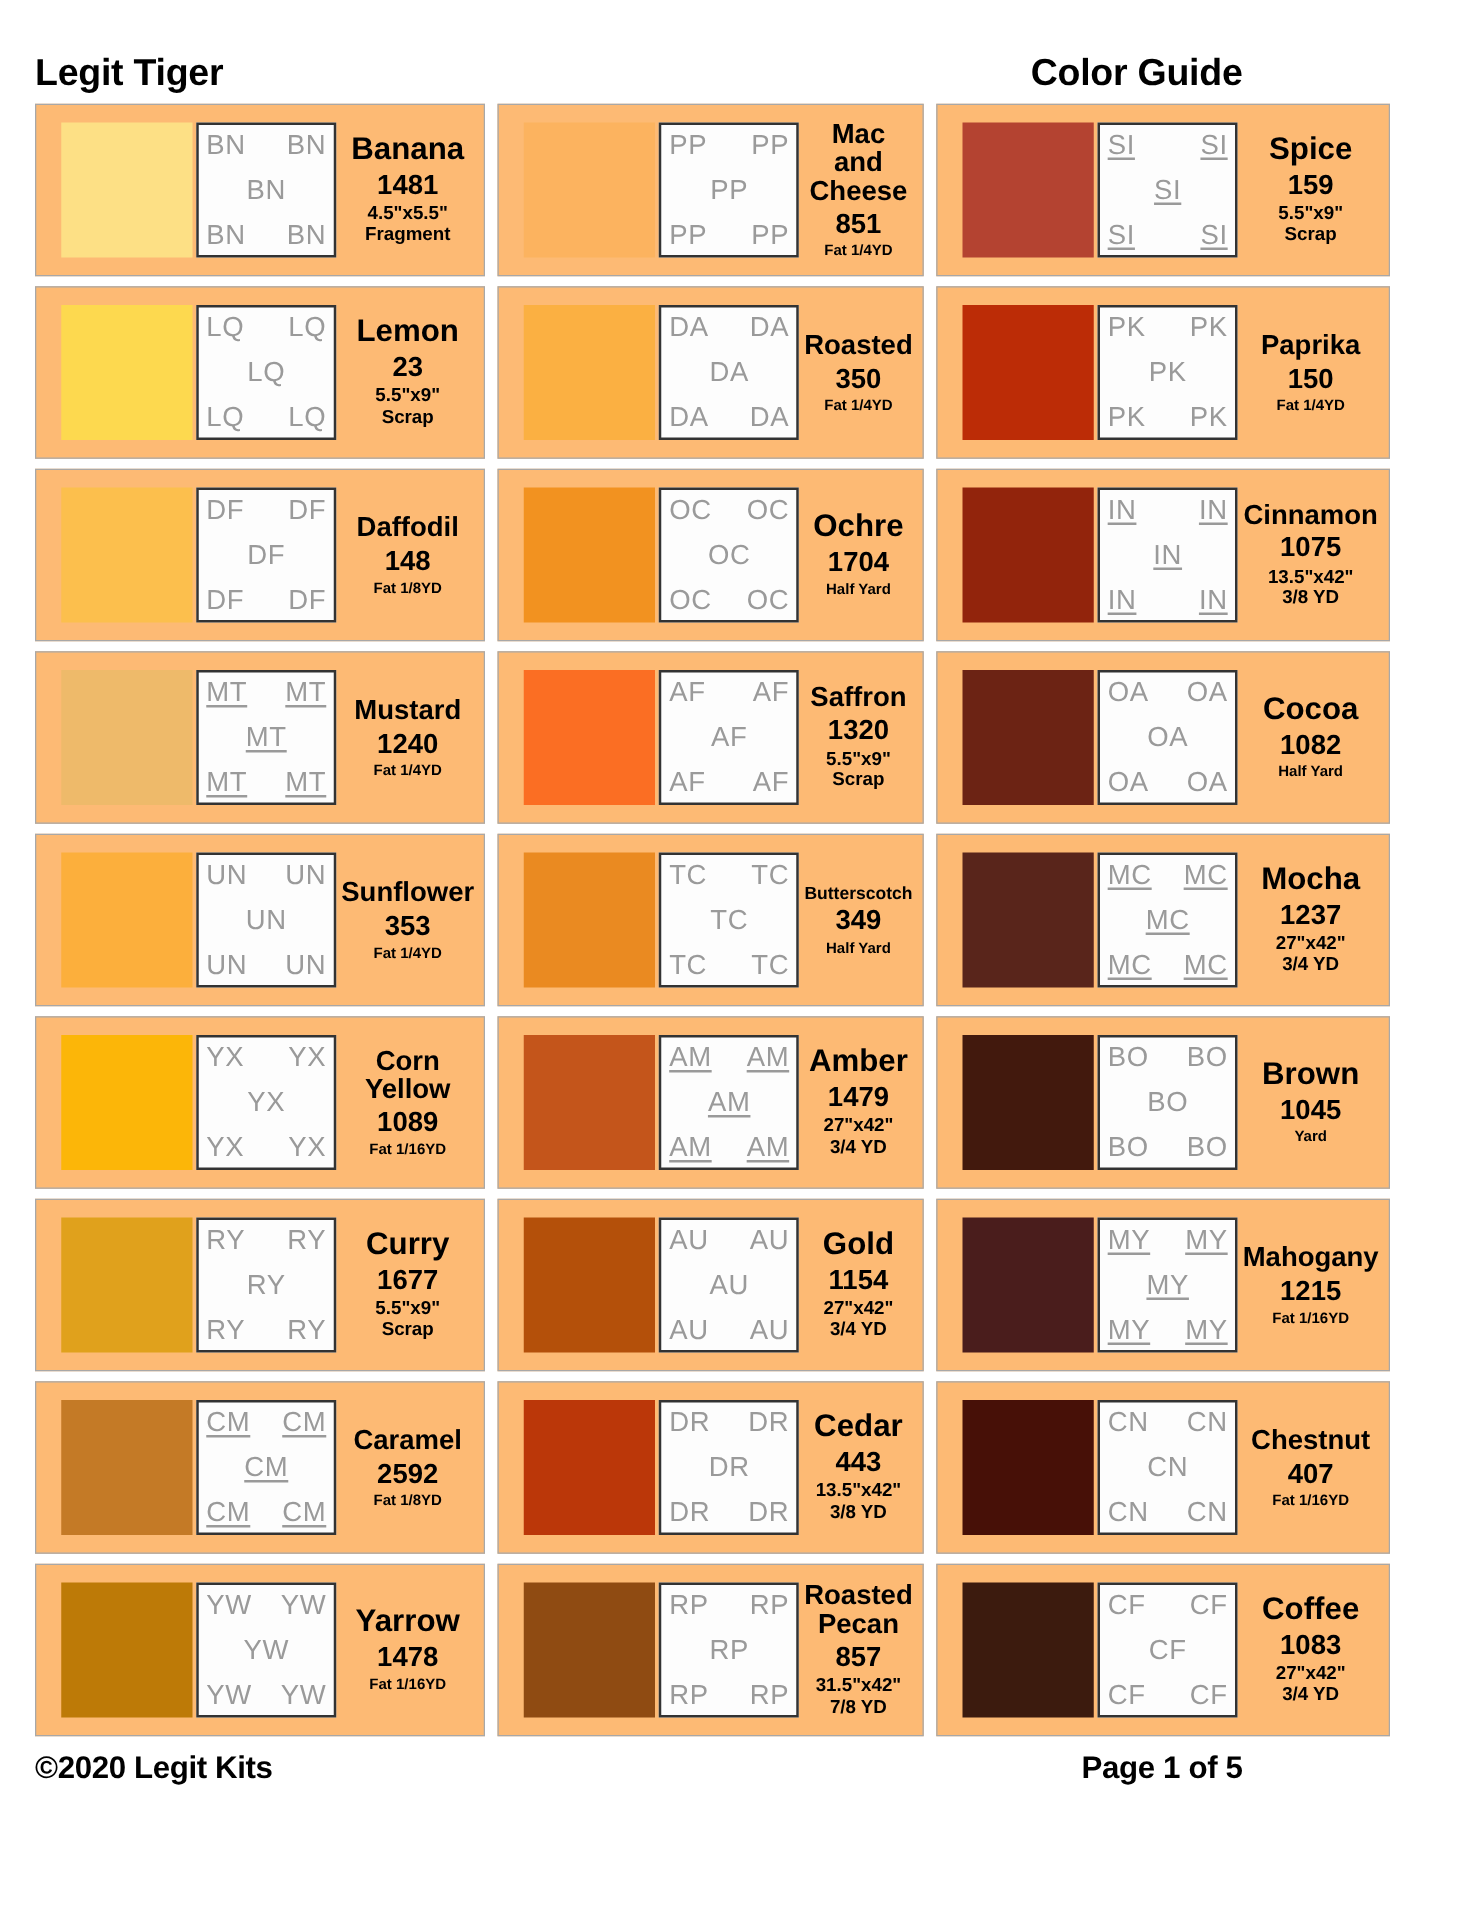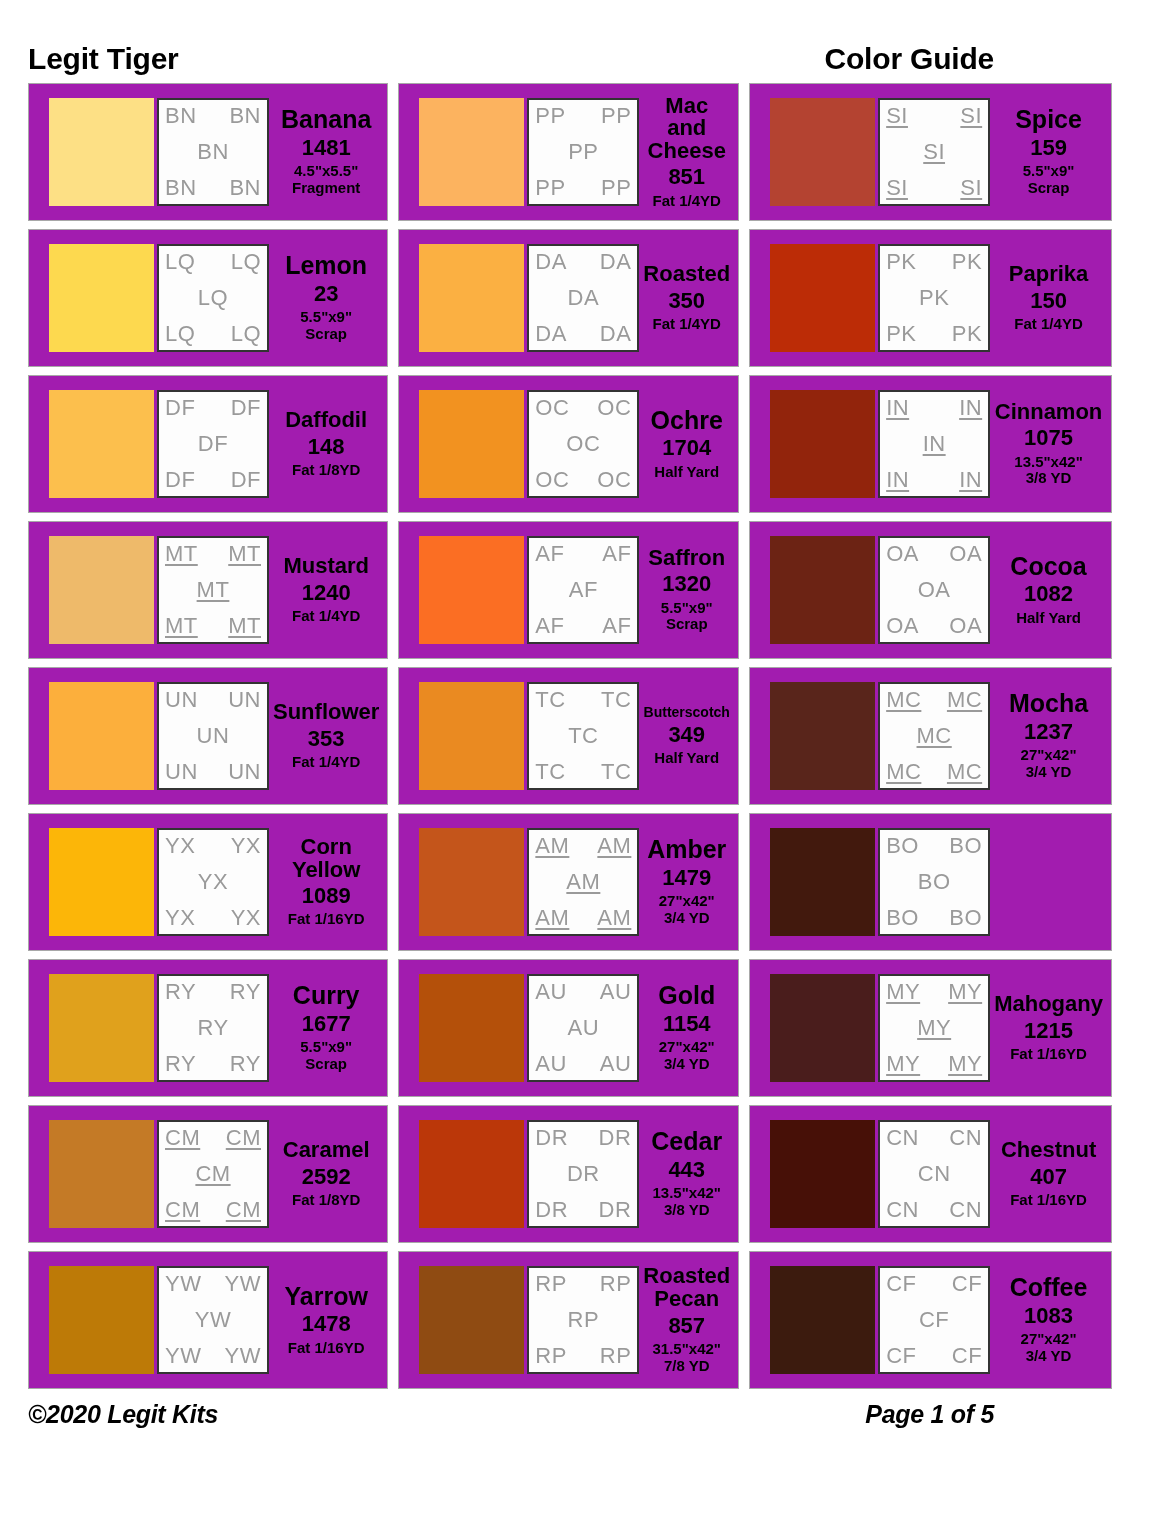--- a/index.html
+++ b/index.html
@@ -40,21 +40,21 @@
   
   .grid {
     display: grid;
     grid-template-columns: repeat(3, 1fr);
     column-gap: 10px;
     row-gap: 8px;
     margin-top: 9px;
   }
   .card {
     border: 1px solid #a8a8a8;
-    background: #a21caf;
+    background: #fdba74;
     height: 138px;
     box-sizing: border-box;
     display: flex;
     align-items: center;
     padding: 0 6px;
   }
   .swatch {
     width: 105px;
     height: 108px;
     flex: 0 0 105px;
@@ -118,31 +118,30 @@
     font-size: 22px;
     line-height: 1.1;
     margin-bottom: 3px;
   }
   .c-cut {
     font-weight: bold;
     font-size: 15px;
     line-height: 1.12;
     white-space: pre-line;
   }
-  .c-cut.big { font-size: 15px; }
+  .c-cut.big { font-size: 12px; }
   
   .footer {
     display: flex;
     justify-content: space-between;
     align-items: flex-start;
     margin-top: 11px;
     font-size: 25px;
     font-weight: bold;
     letter-spacing: -0.3px;
-    font-style: italic;
   }
 </style>
 </head>
 <body>
 
 <div class="page">
 
   <div class="header">
     <div class="header-title">Legit Tiger</div>
     <div class="header-right">Color Guide</div>
@@ -523,20 +522,25 @@
             <span class="code">BO</span>
           </div>
           <div class="code-row center">
             <span class="code">BO</span>
           </div>
           <div class="code-row">
             <span class="code">BO</span>
             <span class="code">BO</span>
           </div>
         </div>
+        <div class="info">
+          <div class="c-name s1">Brown</div>
+          <div class="c-num">1045</div>
+          <div class="c-cut big">Yard</div>
+        </div>
       </div>
       <div class="card">
         <div class="swatch" style="background: rgb(224, 161, 28);"></div>
         <div class="codebox">
           <div class="code-row">
             <span class="code">RY</span>
             <span class="code">RY</span>
           </div>
           <div class="code-row center">
             <span class="code">RY</span>

